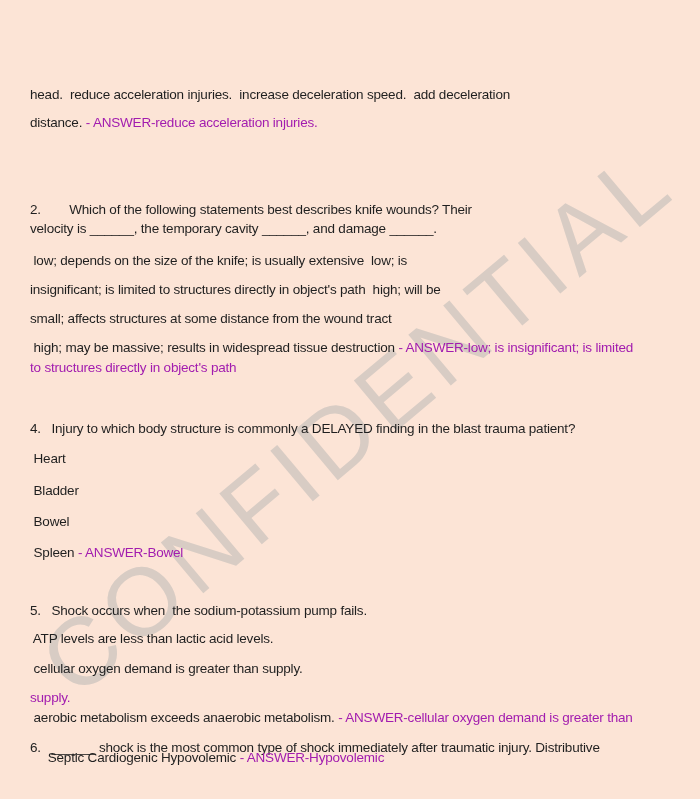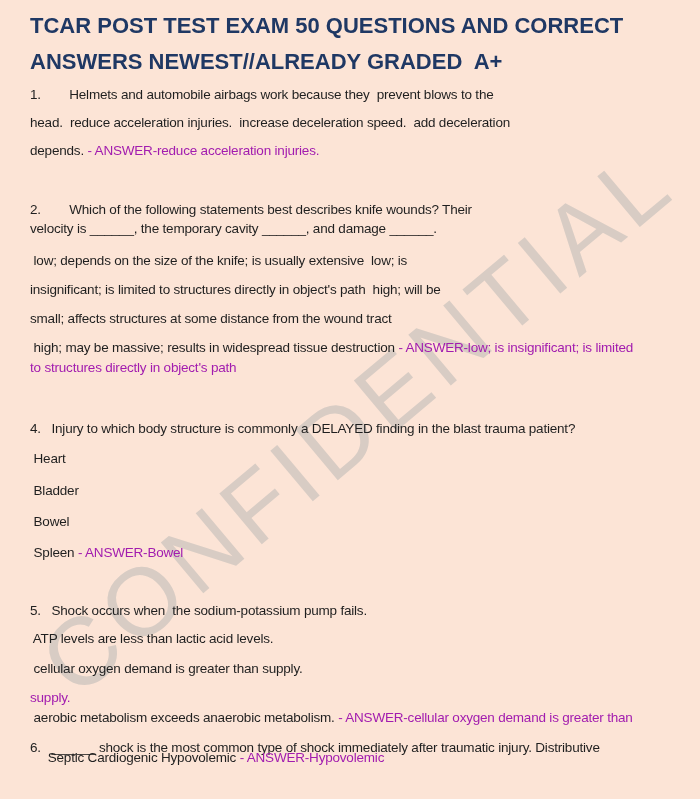--- a/index.html
+++ b/index.html
@@ -76,28 +76,23 @@
   #b-q5-opt-aerobic-answer { top: 688px; }
   #b-q6          { top: 738px; }
   #b-q6-opts-answer { top: 748px; }
 </style>
 </head>
 <body>
 
 <div class="page">
   <div class="watermark">CONFIDENTIAL</div>
   <div id="doc-content">
-      <div class="para" id="b-title">
-        <div class="line"><span>TCAR POST TEST EXAM 50 QUESTIONS AND CORRECT</span></div>
-        <div class="line"><span>ANSWERS NEWEST//ALREADY GRADED  A+</span></div>
-      </div>
       <div class="para" id="b-q1">
-        <div class="line"><span>1.        Helmets and automobile airbags work because they  prevent blows to the</span></div>
         <div class="line"><span>head.  reduce acceleration injuries.  increase deceleration speed.  add deceleration</span></div>
-        <div class="line"><span>depends. </span><span class="ans">- ANSWER-reduce acceleration injuries.</span></div>
+        <div class="line"><span>distance. </span><span class="ans">- ANSWER-reduce acceleration injuries.</span></div>
       </div>
       <div class="para" id="b-q2-intro">
         <div class="line"><span>2.        Which of the following statements best describes knife wounds? Their</span></div>
         <div class="line"><span>velocity is ______, the temporary cavity ______, and damage ______.</span></div>
       </div>
       <div class="para" id="b-q2-opt1">
         <div class="line"><span> low; depends on the size of the knife; is usually extensive  low; is</span></div>
       </div>
       <div class="para" id="b-q2-opt2">
         <div class="line"><span>insignificant; is limited to structures directly in object's path  high; will be</span></div>

